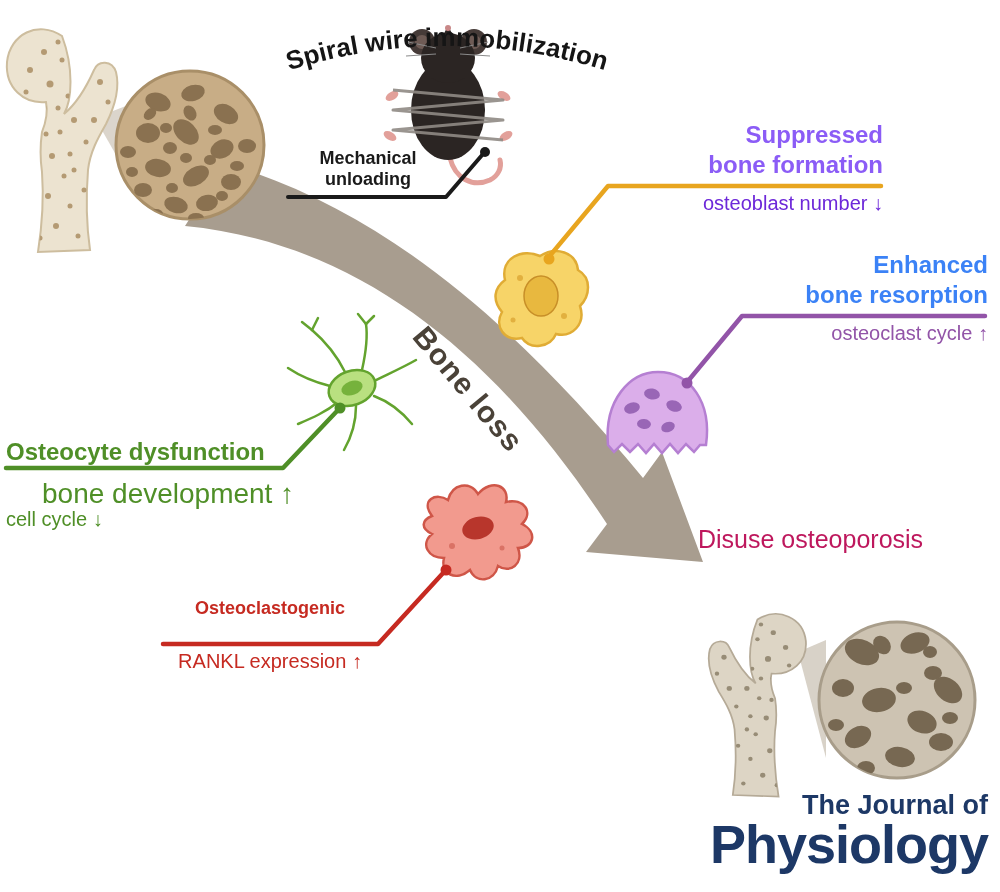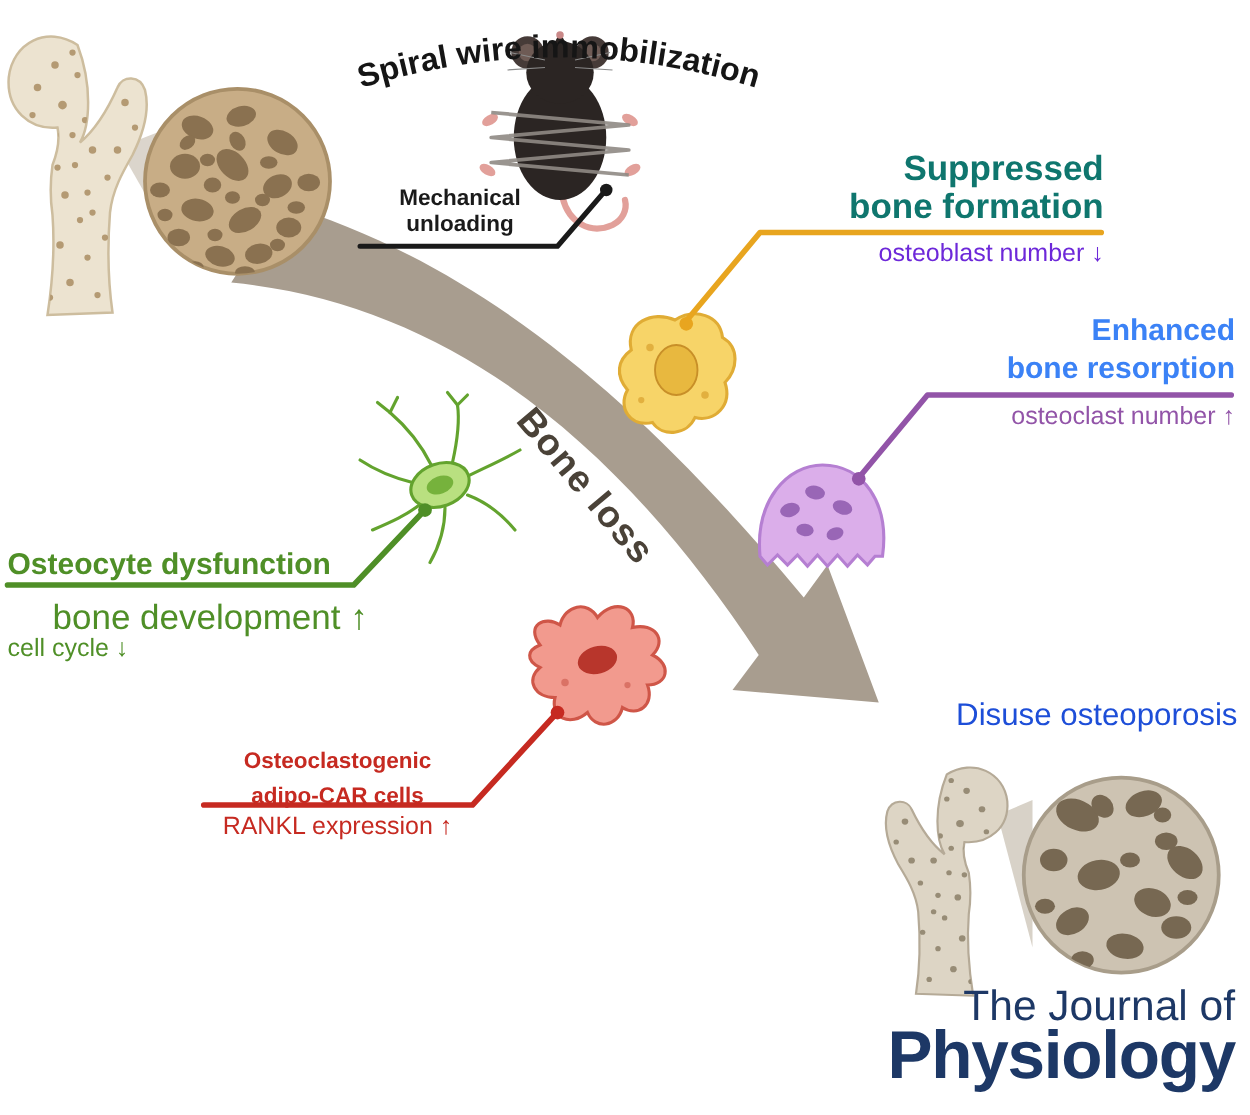--- a/index.html
+++ b/index.html
@@ -3,34 +3,34 @@
 <meta charset="utf-8">
 <style>
   html,body { margin:0; padding:0; background:#ffffff; }
   .canvas {
     position:relative; width:1000px; height:892px; background:#ffffff;
     overflow:hidden; font-family:"Liberation Sans", sans-serif;
   }
   .art { position:absolute; left:0; top:0; }
   .lbl { position:absolute; white-space:nowrap; }
   .mech   { left:293px; top:148px; width:150px; text-align:center; font-size:18px; font-weight:700; color:#1a1a1a; line-height:21px; }
-  .sup-title  { left:598px; top:120px; width:285px; text-align:right; font-size:28px; font-weight:700; color:#0f766e; line-height:30px; }
+  .sup-title  { left:598px; top:120px; width:285px; text-align:right; font-size:24px; font-weight:700; color:#8b5cf6; line-height:30px; }
   .sup-detail { left:598px; top:192px; width:285px; text-align:right; font-size:20px; color:#6d28d9; }
   .enh-title  { left:700px; top:250px; width:288px; text-align:right; font-size:24px; font-weight:700; color:#3b82f6; line-height:30px; }
   .enh-detail { left:700px; top:322px; width:288px; text-align:right; font-size:20px; color:#9254A8; }
   .ost-title  { left:6px;  top:438px; font-size:24px; font-weight:700; color:#4F8F27; }
   .ost-d1     { left:6px;  top:478px; font-size:28px; color:#4F8F27;margin-left:36px; }
   .ost-d2     { left:6px;  top:508px; font-size:20px; color:#4F8F27; }
   .adi-title  { left:140px; top:594px; width:260px; text-align:center; font-size:18px; font-weight:700; color:#C62A21; line-height:28px; }
   .adi-detail { left:140px; top:650px; width:260px; text-align:center; font-size:20px; color:#C62A21; }
   .boneloss   { left:432px; top:320px; font-size:30px; font-weight:600; color:#4A4238;
                 transform:rotate(50deg); transform-origin:0 0; letter-spacing:1px; }
-  .result     { left:698px; top:558px; width:292px; text-align:right; font-size:25px; font-weight:500; color:#1d4ed8; }
+  .result     { left:698px; top:525px; width:292px; text-align:left; font-size:25px; font-weight:500; color:#be185d; }
   .journal    { right:12px; top:790px; width:360px; text-align:right; color:#1D3866; }
-  .journal .l1 { font-size:34px; font-weight:400; line-height:30px; }
+  .journal .l1 { font-size:27px; font-weight:700; line-height:30px; }
   .journal .l2 { font-size:54px; font-weight:800; letter-spacing:-1px; line-height:48px; }
 </style>
 </head>
 <body>
 
 <div class="canvas">
 
   <svg class="art" width="1000" height="892" viewBox="0 0 1000 892">
     <defs>
       <path id="femur" d="M 62 36 C 38 20, 10 34, 7 62 C 5 88, 24 104, 46 102
@@ -256,29 +256,28 @@
   <div class="lbl sup-title">
     <div>Suppressed</div>
     <div>bone formation</div>
   </div>
   <div class="lbl sup-detail">osteoblast number ↓</div>
 
   <div class="lbl enh-title">
     <div>Enhanced</div>
     <div>bone resorption</div>
   </div>
-  <div class="lbl enh-detail">osteoclast number ↑</div>
+  <div class="lbl enh-detail">osteoclast cycle ↑</div>
 
   <div class="lbl ost-title">Osteocyte dysfunction</div>
   <div class="lbl ost-d1">bone development ↑</div>
   <div class="lbl ost-d2">cell cycle ↓</div>
 
   <div class="lbl adi-title">
     <div>Osteoclastogenic</div>
-    <div>adipo-CAR cells</div>
   </div>
   <div class="lbl adi-detail">RANKL expression ↑</div>
 
   <div class="lbl boneloss">Bone loss</div>
 
   <div class="lbl result">Disuse osteoporosis</div>
 
   <div class="lbl journal">
     <div class="l1">The Journal of</div>
     <div class="l2">Physiology</div>

